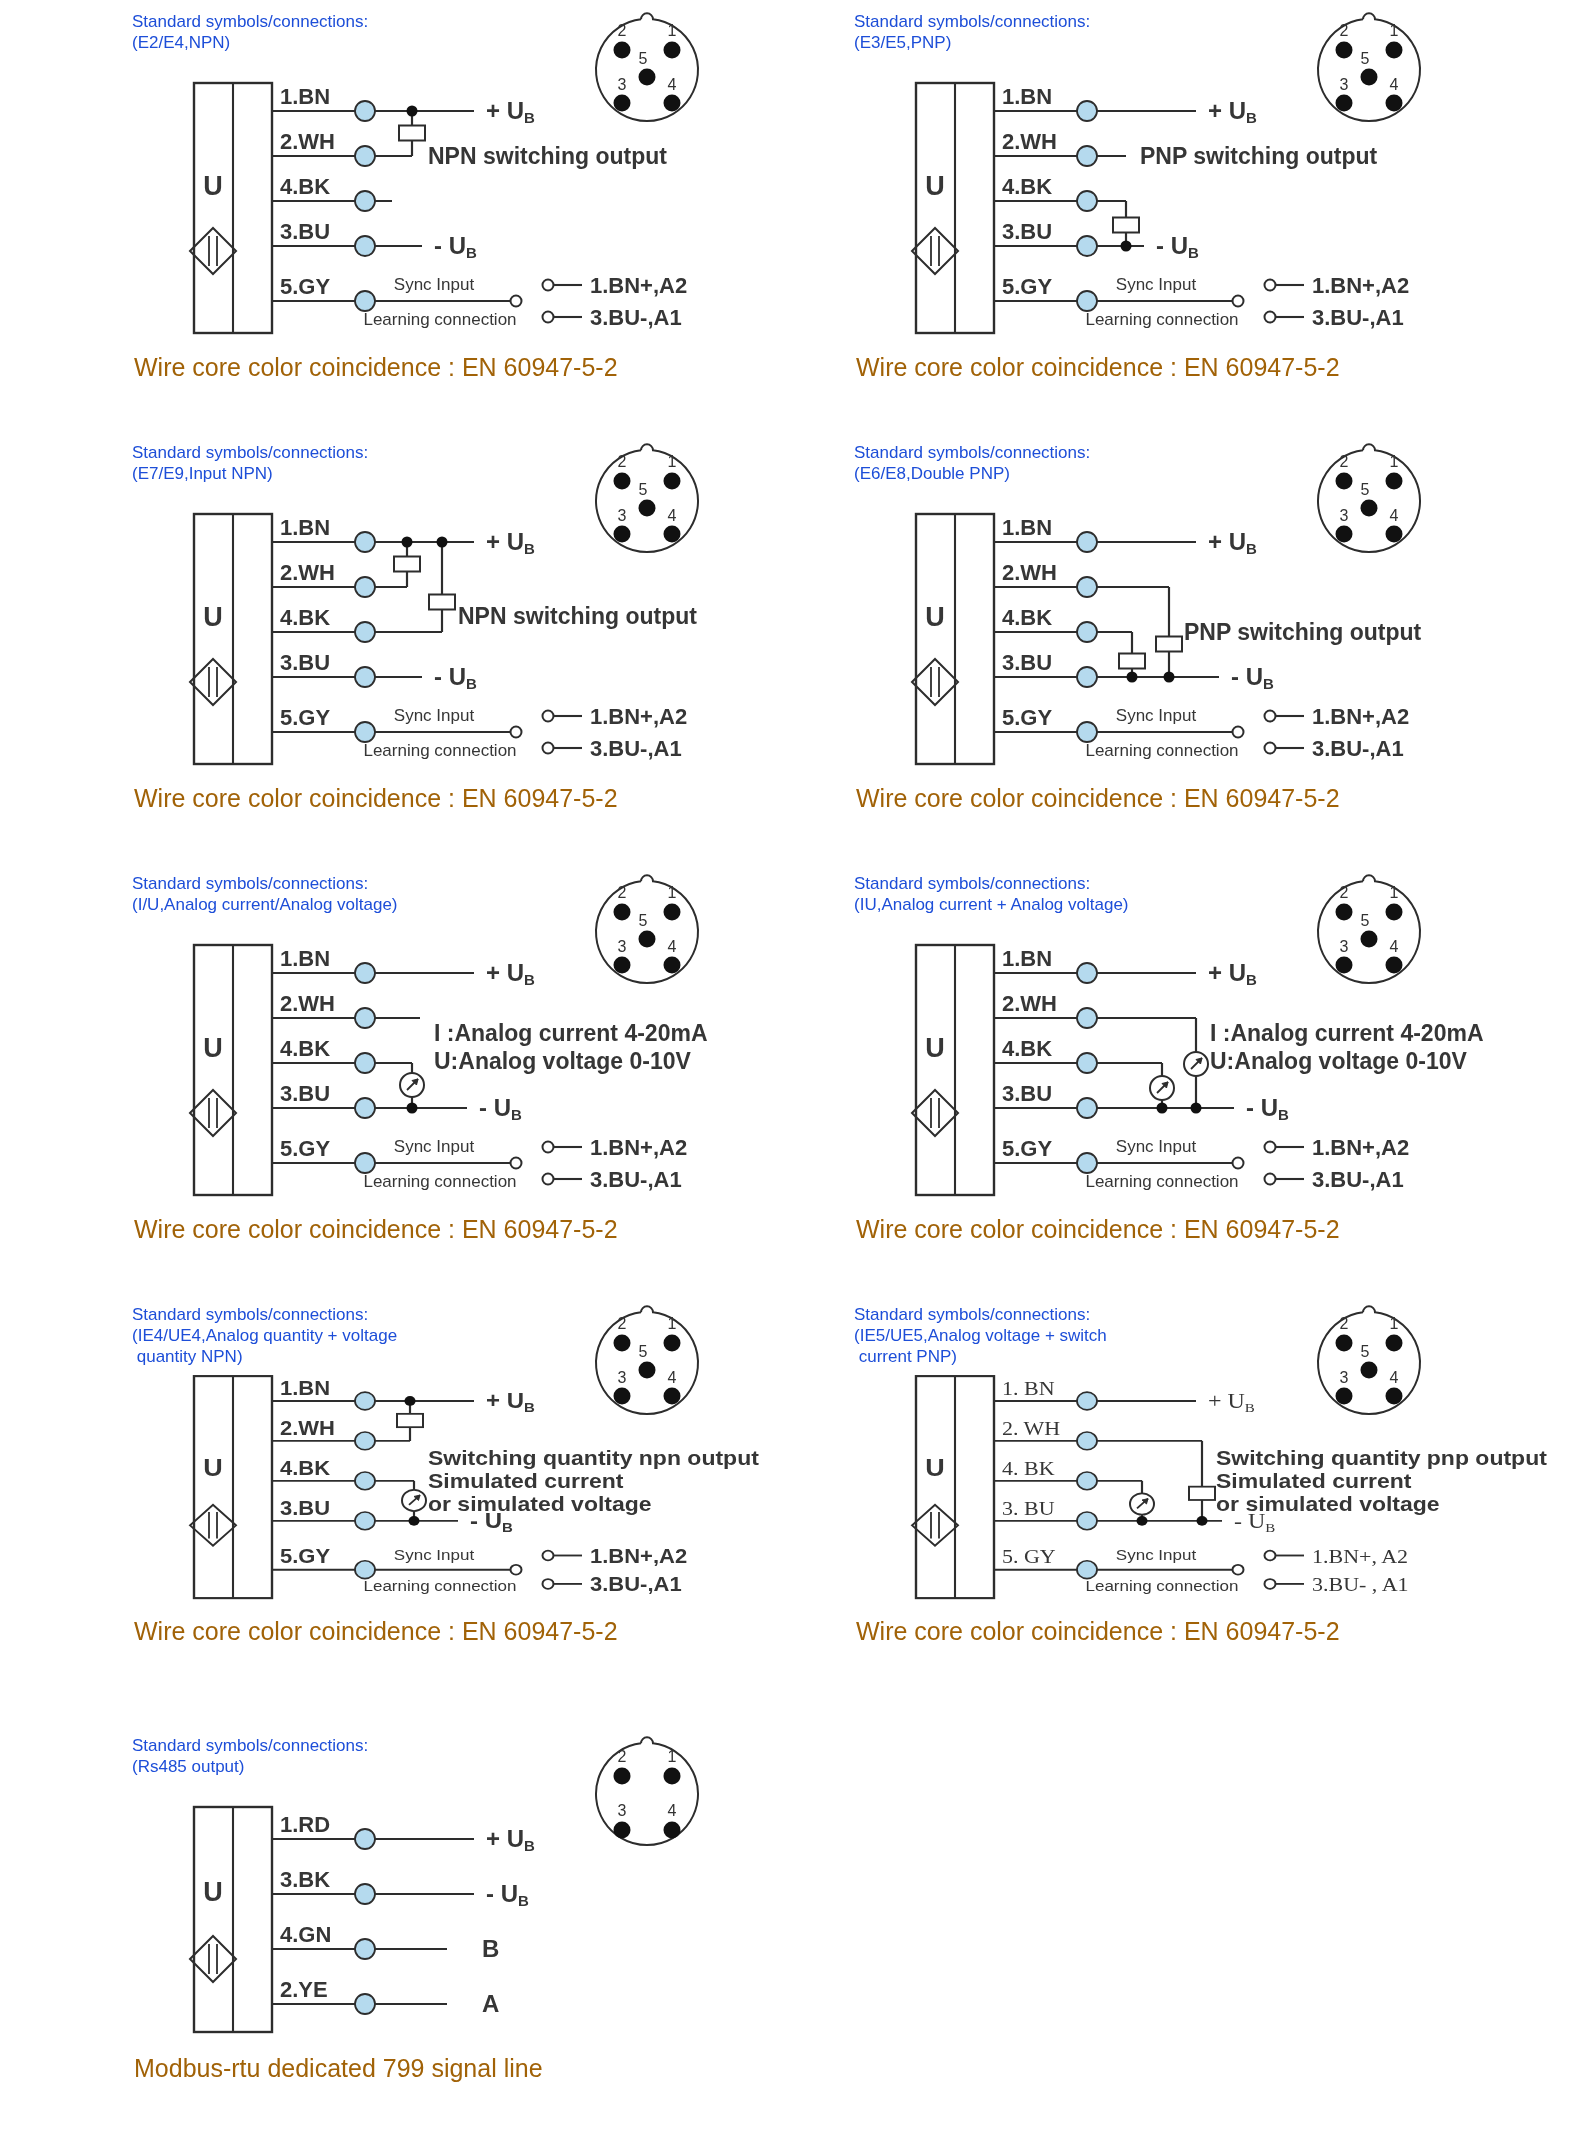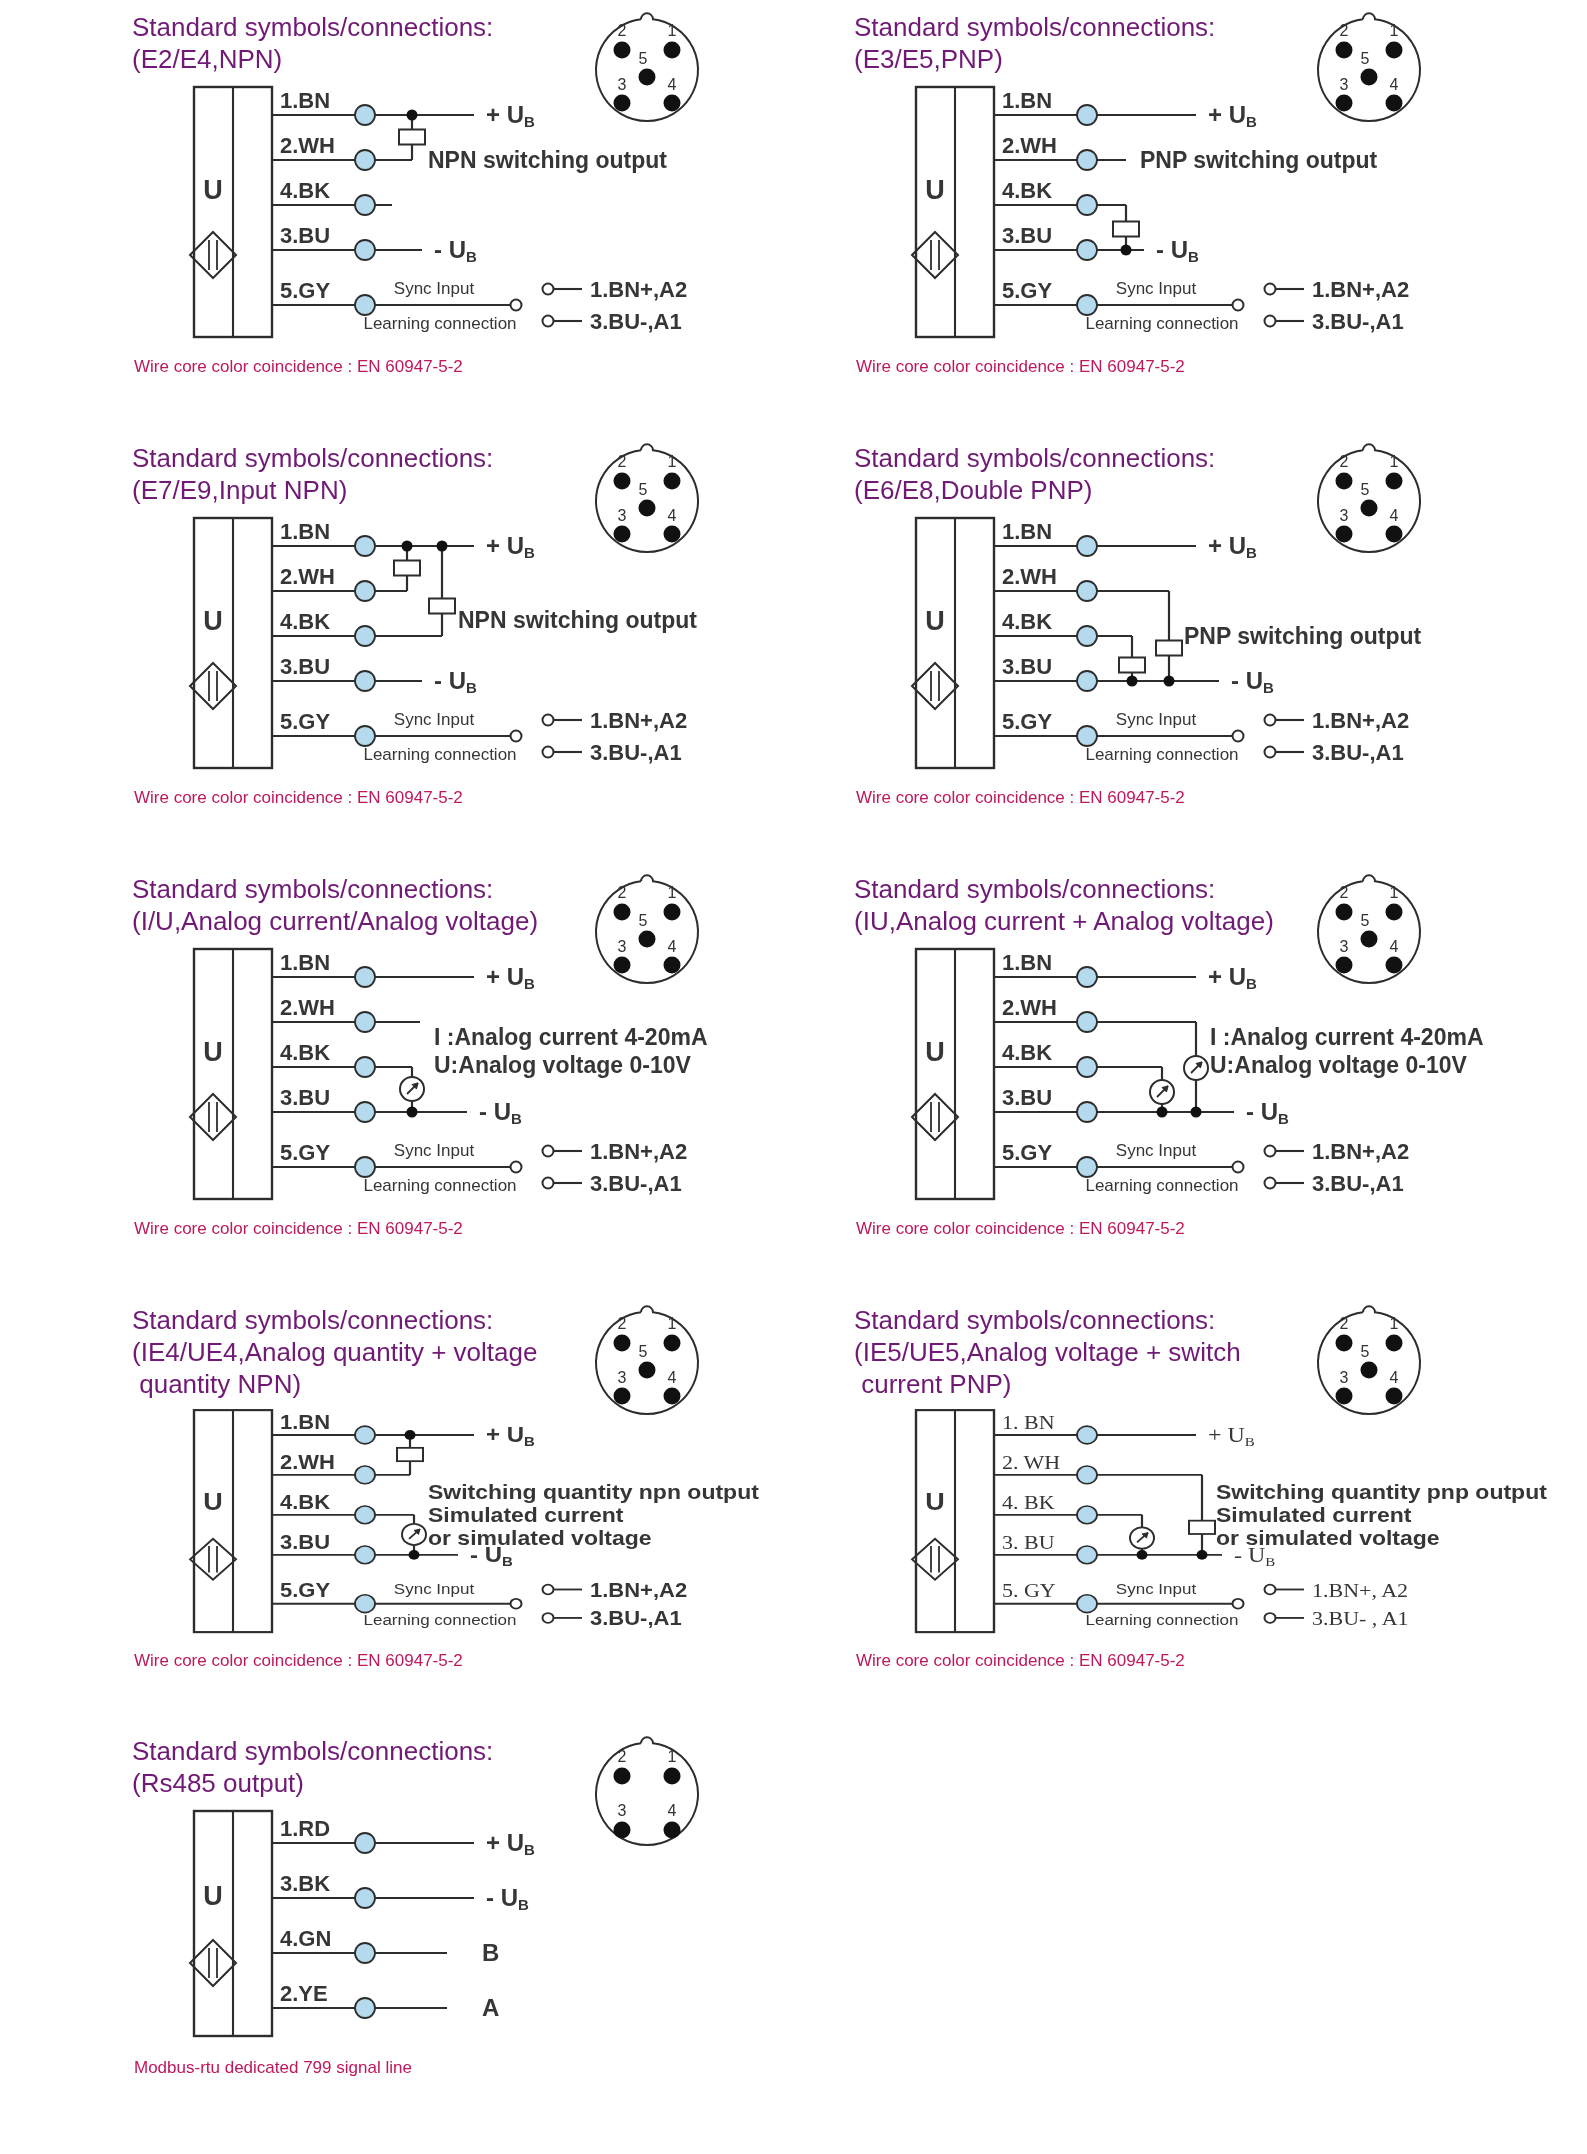--- a/index.html
+++ b/index.html
@@ -8,29 +8,29 @@
     font-family:"Liberation Sans",sans-serif;color:#3a3a3a;
     overflow:hidden;
   }
   #sheet{
     margin-left:132px;margin-top:4px;
     display:grid;
     grid-template-columns:722px 722px;
     grid-auto-rows:431px;
   }
   .cell{position:relative;padding-top:7px;}
-  .titles{font-size:26px;line-height:1.24;color:#701a75;min-height:60px;}
+  .titles{font-size:17px;line-height:1.24;color:#1d4ed8;min-height:60px;}
   .titles div{white-space:pre;}
   .connector{position:absolute;left:440px;top:4px;}
   .connector .shell{fill:none;stroke:#2d2d2d;stroke-width:2;}
   .connector .pin{fill:#111;stroke:none;}
   .connector text{fill:#333;font-size:16px;font-family:"Liberation Sans",sans-serif;text-anchor:middle;}
   .circuit{display:block;margin-left:50px;margin-top:4px;}
   .cell.tight .circuit{margin-top:2px;}
-  .cellfooter{font-size:17px;color:#be185d;margin-top:10px;margin-left:2px;}
+  .cellfooter{font-size:25px;color:#a16207;margin-top:10px;margin-left:2px;}
   .circuit line,.circuit path,.circuit rect.load,.circuit circle.node,.circuit circle.open,.circuit circle.meter{
     stroke:#2d2d2d;
   }
   .circuit text{fill:#363636;font-family:"Liberation Sans",sans-serif;}
   .circuit .wlabel{font-size:22px;font-weight:bold;}
   .circuit .ending{font-size:24px;font-weight:bold;}
   .circuit .sub{font-size:15px;font-weight:bold;}
   .circuit .ann{font-size:23px;font-weight:bold;}
   .circuit .small{font-size:17px;font-weight:normal;}
   .circuit .term{font-size:22px;font-weight:bold;}

